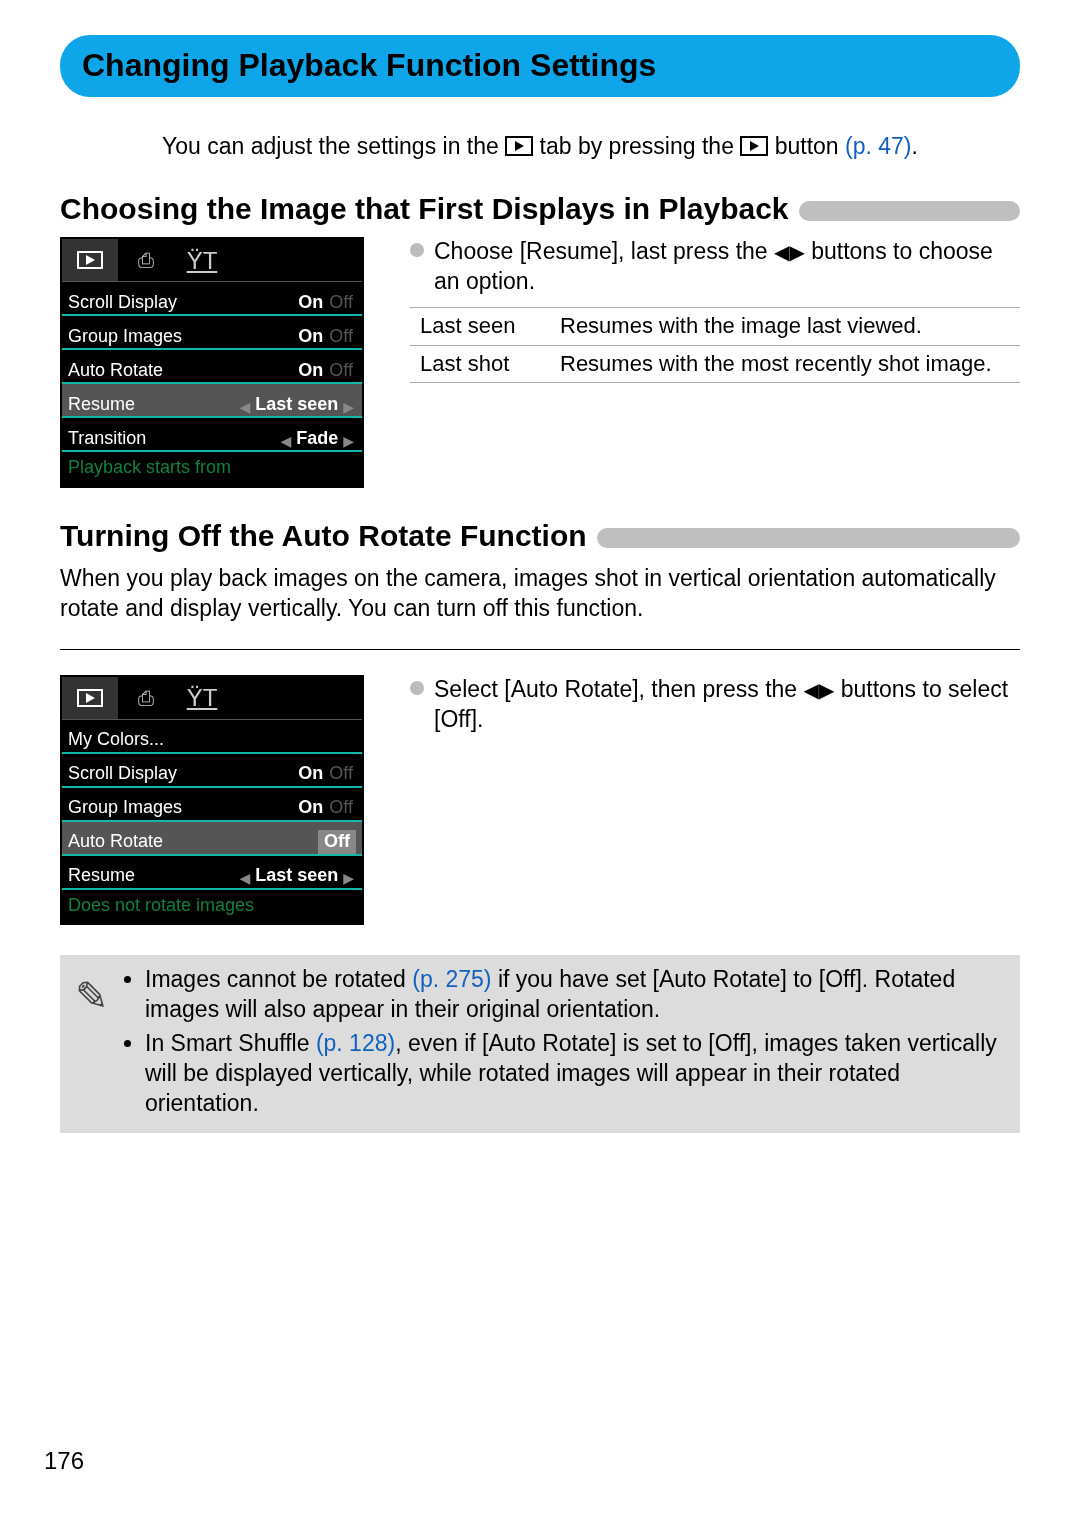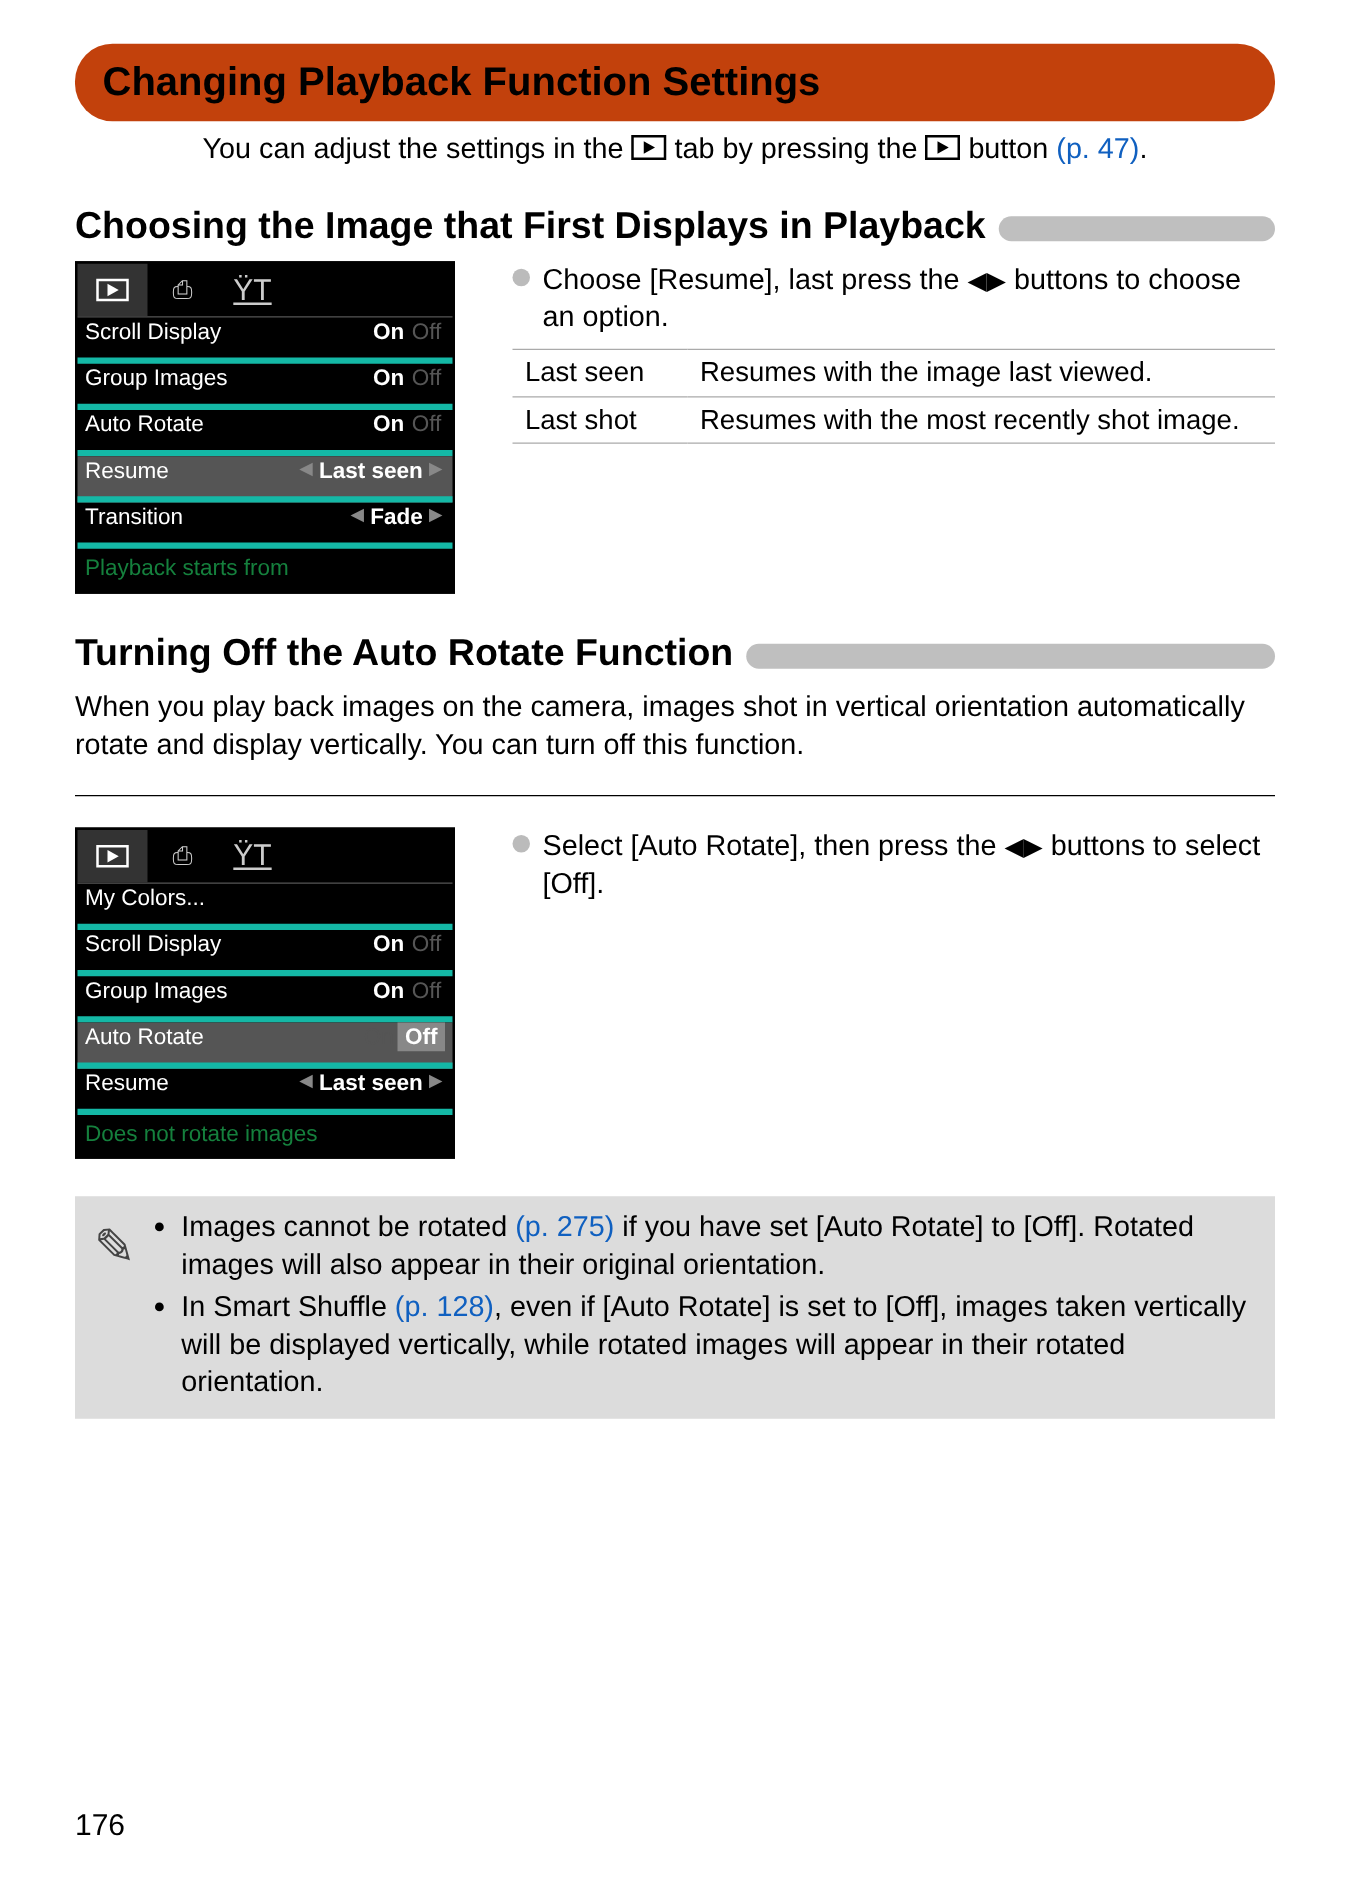--- a/index.html
+++ b/index.html
@@ -14,24 +14,24 @@
   .page {
     width: 1080px;
     min-height: 1521px;
     padding: 35px 60px 60px 60px;
     box-sizing: border-box;
     position: relative;
   }
 
   
   .page-title {
-    background: #c2410c;
+    background: #0ea5e9;
     border-radius: 30px 30px 30px 30px;
     padding: 10px 20px 10px 22px;
-    margin-bottom: 7px;
+    margin-bottom: 35px;
   }
   .page-title span {
     font-family: Arial, Helvetica, sans-serif;
     font-weight: 900;
     font-size: 32px;
     letter-spacing: 0;
   }
 
   
   .intro {
@@ -87,23 +87,23 @@
     width: 56px;
     display: flex;
     align-items: center;
     justify-content: center;
     color: #ccc;
   }
   .lcd .tab.active { background: #333; }
   .lcd .tab.hi { color: #fff; }
   .lcd .row {
     display: flex;
-    align-items: flex-start;
+    align-items: flex-end;
     height: 32px;
-    border-bottom: 5px solid #14b8a6;
+    border-bottom: 2px solid #14b8a6;
     padding: 0 6px;
   }
   .lcd .row.sel { background: #555; }
   .lcd .row .label { flex: 1; }
   .lcd .row .val { color: #fff; padding: 0 3px; font-weight: bold;}
   .lcd .row .val.off { color: #555; font-weight: normal;}
   .lcd .row .arrow { color: #888; font-size: 14px; padding: 0 2px;}
   .lcd .status {
     padding: 4px 6px 6px 6px;
     color: #15803d;
@@ -170,21 +170,21 @@
     font-size: 40px;
     color: #444;
     padding-top: 5px;
   }
   .note ul { margin: 0; padding-left: 20px; }
   .note li { margin-bottom: 4px; }
   .note .link { color: #1060c0; }
 
   .page-num {
     position: absolute;
-    left: 60px;
+    left: 44px;
     bottom: 45px;
     font-size: 24px;
   }
 
   
   .inline-play {
     display: inline-block;
     border: 2px solid #000;
     width: 24px; height: 16px;
     position: relative;

